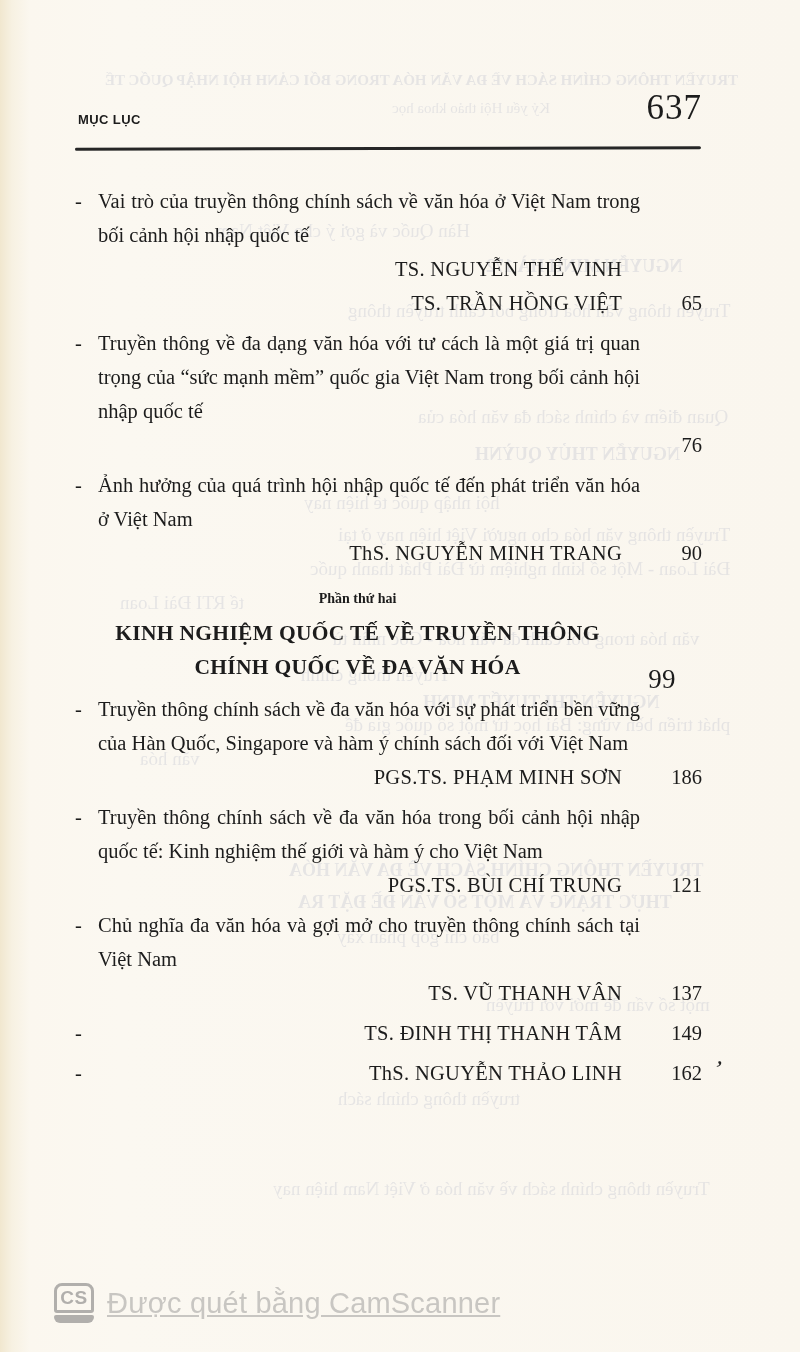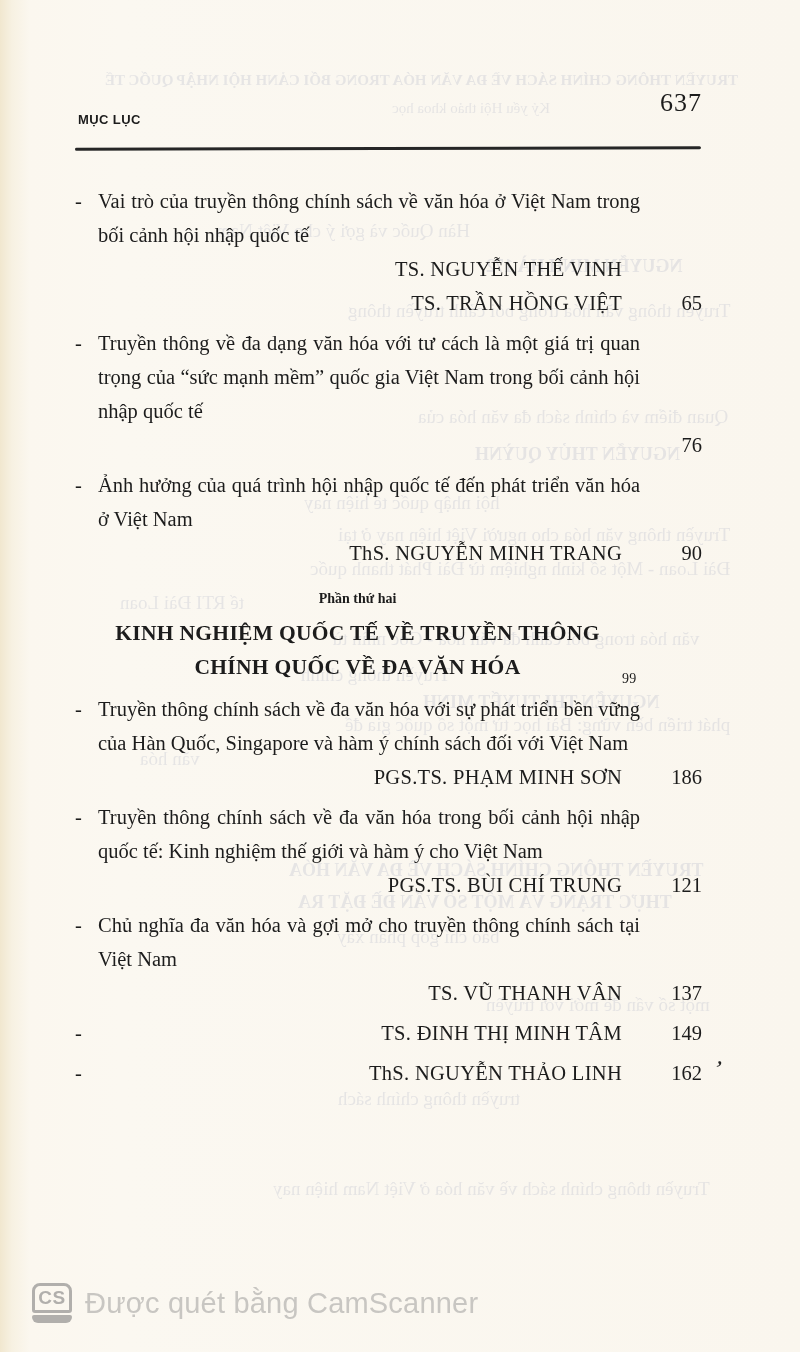--- a/index.html
+++ b/index.html
@@ -22,21 +22,21 @@
     color: #7d87ab;
     opacity: 0.16;
     filter: blur(0.7px);
     white-space: nowrap;
     font-family: "Liberation Serif", serif;
   }
 
   
   .folio {
     position: absolute; top: 88px; right: 98px; z-index: 1;
-    font-size: 26px; letter-spacing: 1px;
+    font-size: 35px; letter-spacing: 1px;
   }
   .running-head {
     position: absolute; top: 112px; left: 78px; z-index: 1;
     font-family: "Liberation Sans", sans-serif;
     font-weight: bold; font-size: 13px; letter-spacing: 0.4px;
   }
   .head-rule {
     position: absolute; top: 147px; left: 75px; width: 626px; height: 2.6px;
     background: #262626; z-index: 1; transform: rotate(-0.12deg);
     border-radius: 2px;
@@ -58,44 +58,44 @@
   .author-line { display: flex; justify-content: flex-end; align-items: baseline; }
   .author { text-align: right; letter-spacing: 0.3px; }
   .page-no { width: 80px; text-align: right; }
 
   .section { margin: 12px 0 8px; text-align: center; padding-right: 62px; }
   .section .kicker { font-weight: bold; font-size: 14px; }
   .section .sec-line { font-weight: bold; font-size: 21.5px; letter-spacing: 0.3px; }
   .section .line3 { position: relative; }
   .section .sec-page {
     position: absolute; right: -62px; bottom: -12px;
-    font-weight: normal; font-size: 14px; width: 80px; text-align: left; margin-top: 48px;
+    font-weight: normal; font-size: 27px; width: 80px; text-align: center; margin-top: 48px;
   }
 
   .stray-mark {
     position: absolute; top: 1056px; left: 714px; z-index: 1;
     font-size: 24px; color: #222; transform: rotate(14deg);
   }
 
   
   .watermark {
     position: absolute; left: 32px; top: 1283px; z-index: 1;
     display: flex; align-items: center; gap: 13px;
   }
-  .cs-logo { width: 40px; }
+  .cs-logo { width: 40px; margin-left: 22px; }
   .cs-box {
     height: 24px; border: 3.5px solid #b1afac; border-radius: 8px 8px 3px 3px;
     display: flex; align-items: center; justify-content: center;
     font-family: "Liberation Sans", sans-serif; font-weight: bold;
     font-size: 19px; color: #b1afac; letter-spacing: 0.5px;
   }
   .cs-bar { margin-top: 2px; height: 8px; background: #b1afac; border-radius: 2px 2px 6px 6px; }
   .wm-text {
     font-family: "Liberation Sans", sans-serif;
-    font-size: 29px; color: #c8c6c2; letter-spacing: 0.2px;
+    font-size: 29px; color: #c8c6c2; letter-spacing: 0.2px; text-decoration: underline;
   }
 </style>
 </head>
 <body>
 
 <div class="page">
 
   <div class="bleed">
       <span style="top: 72px; right: 62px; font-size: 15px; font-weight: bold;">TRUYỀN THÔNG CHÍNH SÁCH VỀ ĐA VĂN HÓA TRONG BỐI CẢNH HỘI NHẬP QUỐC TẾ</span>
       <span style="top: 100px; right: 250px; font-size: 15px;">Kỷ yếu Hội thảo khoa học</span>
@@ -197,21 +197,21 @@
         <span class="author">TS. VŨ THANH VÂN</span>
         <span class="page-no">137</span>
       </div>
     </div>
 
     <div class="entry">
       <div class="entry-title">
         <span class="bullet">-</span>
       </div>
       <div class="author-line">
-        <span class="author">TS. ĐINH THỊ MINH TÂM</span>
+        <span class="author">TS. ĐINH THỊ THANH TÂM</span>
         <span class="page-no">149</span>
       </div>
     </div>
 
     <div class="entry">
       <div class="entry-title">
         <span class="bullet">-</span>
       </div>
       <div class="author-line">
         <span class="author">ThS. NGUYỄN THẢO LINH</span>

